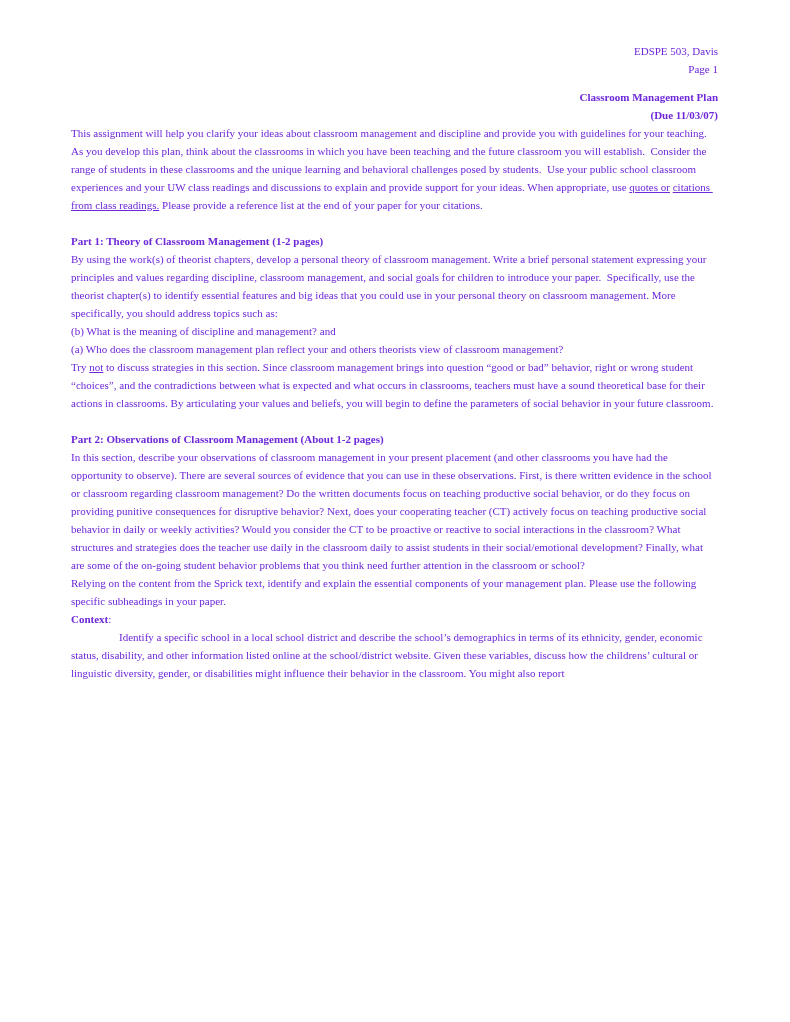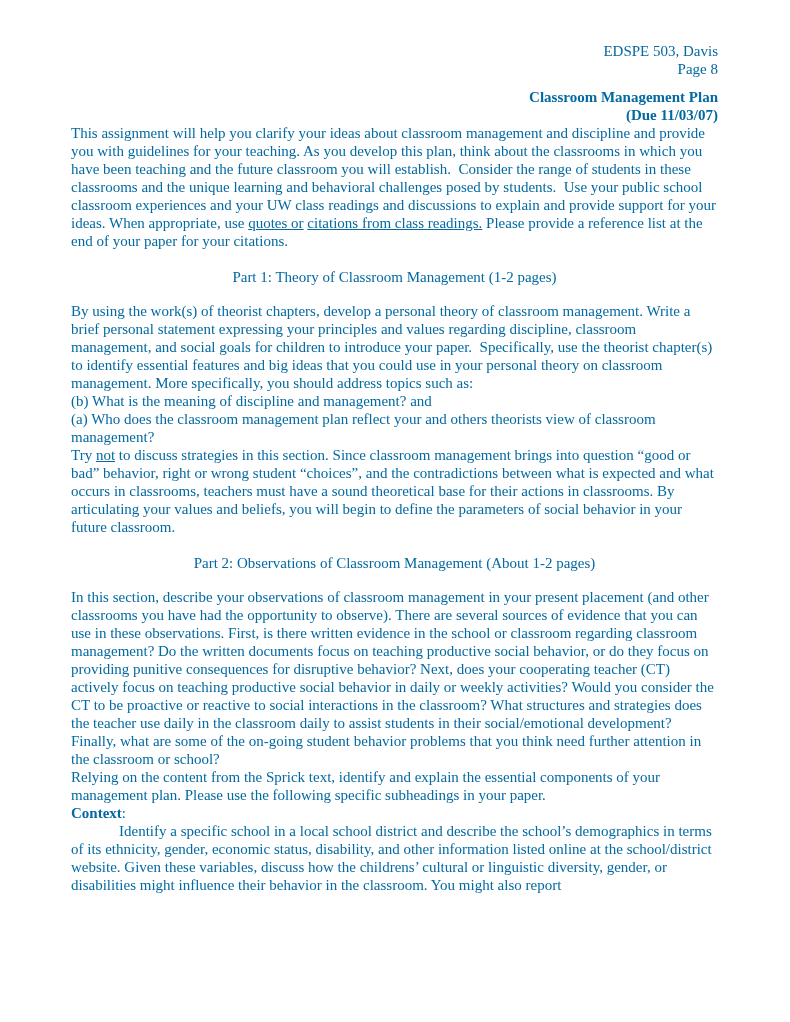--- a/index.html
+++ b/index.html
@@ -6,23 +6,23 @@
     margin: 0;
     padding: 0;
     background: #ffffff;
   }
   .page {
     position: relative;
     width: 790px;
     height: 1022px;
     box-sizing: border-box;
     background: #ffffff;
-    color: #0369a1;
+    color: #6d28d9;
     font-family: "Liberation Serif", "DejaVu Serif", serif;
-    font-size: 15px;
+    font-size: 11px;
     line-height: 18px;
     padding: 42px 72px 0 71px;
     overflow: hidden;
   }
   .doc-header {
     text-align: right;
   }
   .doc-header div {
     white-space: pre;
   }
@@ -33,23 +33,23 @@
   }
   p.body-text {
     margin: 0;
     white-space: pre-wrap;
     text-align: left;
   }
   .spacer-para {
     margin-top: 18px;
   }
   .section-heading {
-    text-align: center;
-    font-weight: normal;
-    margin: 16px;
+    text-align: left;
+    font-weight: bold;
+    margin: 0;
     margin-top: 18px;
     white-space: pre-wrap;
   }
   .list-item {
     margin: 0 0 0 25px;
     white-space: pre-wrap;
   }
   .tab-indent {
     text-indent: 48px;
   }
@@ -61,21 +61,21 @@
     font-weight: bold;
   }
 </style>
 </head>
 <body>
 
 <div class="page">
 
   <div class="doc-header">
     <div>EDSPE 503, Davis</div>
-    <div>Page 8</div>
+    <div>Page 1</div>
   </div>
 
   <div class="doc-title">
     <div>Classroom Management Plan</div>
     <div>(Due 11/03/07)</div>
   </div>
 
   <p class="body-text spacer-para"><span>This assignment will help you clarify your ideas about classroom management and discipline and provide you with guidelines for your teaching. As you develop this plan, think about the classrooms in which you have been teaching and the future classroom you will establish.  Consider the range of students in these classrooms and the unique learning and behavioral challenges posed by students.  Use your public school classroom experiences and your UW class readings and discussions to explain and provide support for your ideas. When appropriate, use </span><span class="u">quotes or</span><span> </span><span class="u">citations from class readings.</span><span> Please provide a reference list at the end of your paper for your citations.</span></p>
 
   <p class="section-heading">Part 1: Theory of Classroom Management (1-2 pages)</p>

